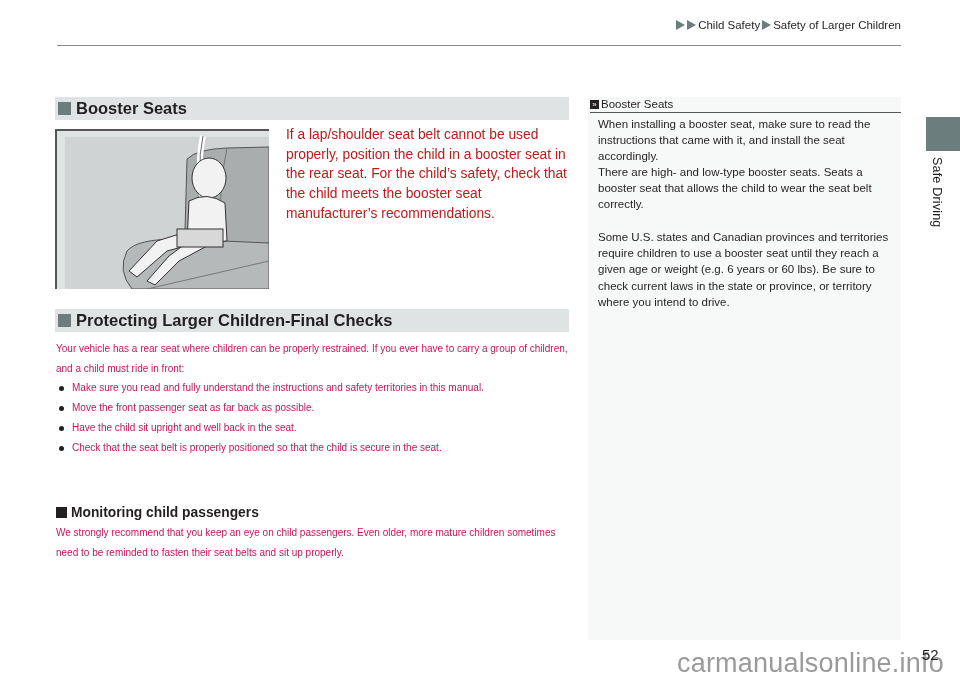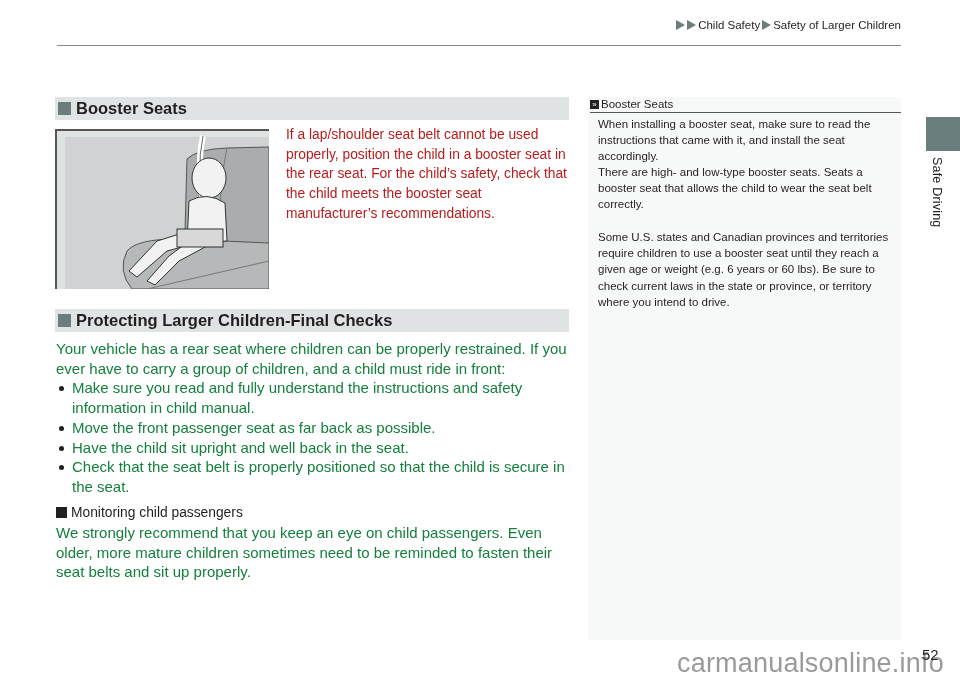--- a/index.html
+++ b/index.html
@@ -32,26 +32,26 @@
       position: absolute; left: 55px; top: 129px; width: 214px; height: 160px;
       background: #dfe3e3; border-top: 2px solid #555; border-left: 2px solid #555; box-sizing: border-box;
     }
     .illus svg { display: block; }
 
     .intro-text {
       position: absolute; left: 286px; top: 125px; width: 290px;
       font-size: 13.8px; line-height: 19.7px; color: #b91c1c;
     }
 
-    .body-text { position: absolute; left: 56px; width: 520px; font-size: 15px; line-height: 19.7px; color: #15803d; }
+    .body-text { position: absolute; left: 56px; width: 520px; font-size: 10px; line-height: 19.7px; color: #be185d; }
     .bullets { list-style: none; margin: 0; padding: 0; }
     .bullets li { position: relative; padding-left: 16px; }
     .bullets li::before { content: ""; position: absolute; left: 3px; top: 8px; width: 5px; height: 5px; border-radius: 50%; background: #231f20; }
 
-    .subhead { position: absolute; left: 56px; top: 505px; font-weight: normal; font-size: 13.8px; display: flex; align-items: center; text-align: right; }
+    .subhead { position: absolute; left: 56px; top: 505px; font-weight: bold; font-size: 13.8px; display: flex; align-items: center; text-align: right; }
     .subhead .sq { width: 11px; height: 11px; background: #231f20; margin-right: 4px; }
 
     .note-panel { position: absolute; left: 588px; top: 97px; width: 313px; height: 543px; background: #f7f8f8; }
     .note-title {
       position: absolute; left: 590px; top: 97px; width: 311px; height: 14px;
       font-size: 11.5px; display: flex; align-items: center; border-bottom: 1px solid #555; padding-bottom: 1px;
     }
     .note-title .ref { display: inline-block; width: 9px; height: 9px; background: #231f20; color: #fff; font-size: 8px; line-height: 9px; text-align: center; margin-right: 2px; }
     .note-text { position: absolute; left: 598px; width: 300px; font-size: 11.5px; line-height: 16.2px; color: #231f20; }
 
@@ -102,21 +102,21 @@
 <div class="intro-text">If a lap/shoulder seat belt cannot be used properly, position the child in a booster seat in the rear seat. For the child’s safety, check that the child meets the booster seat manufacturer’s recommendations.</div>
 
 <div class="section-head" style="top:309px">
   <span class="sq"></span>
   <span>Protecting Larger Children-Final Checks</span>
 </div>
 
 <div class="body-text" style="top:339px">
   <div>Your vehicle has a rear seat where children can be properly restrained. If you ever have to carry a group of children, and a child must ride in front:</div>
   <ul class="bullets">
-    <li>Make sure you read and fully understand the instructions and safety information in child manual.</li>
+    <li>Make sure you read and fully understand the instructions and safety territories in this manual.</li>
     <li>Move the front passenger seat as far back as possible.</li>
     <li>Have the child sit upright and well back in the seat.</li>
     <li>Check that the seat belt is properly positioned so that the child is secure in the seat.</li>
   </ul>
 </div>
 
 <div class="subhead">
   <span class="sq"></span>
   <span>Monitoring child passengers</span>
 </div>

